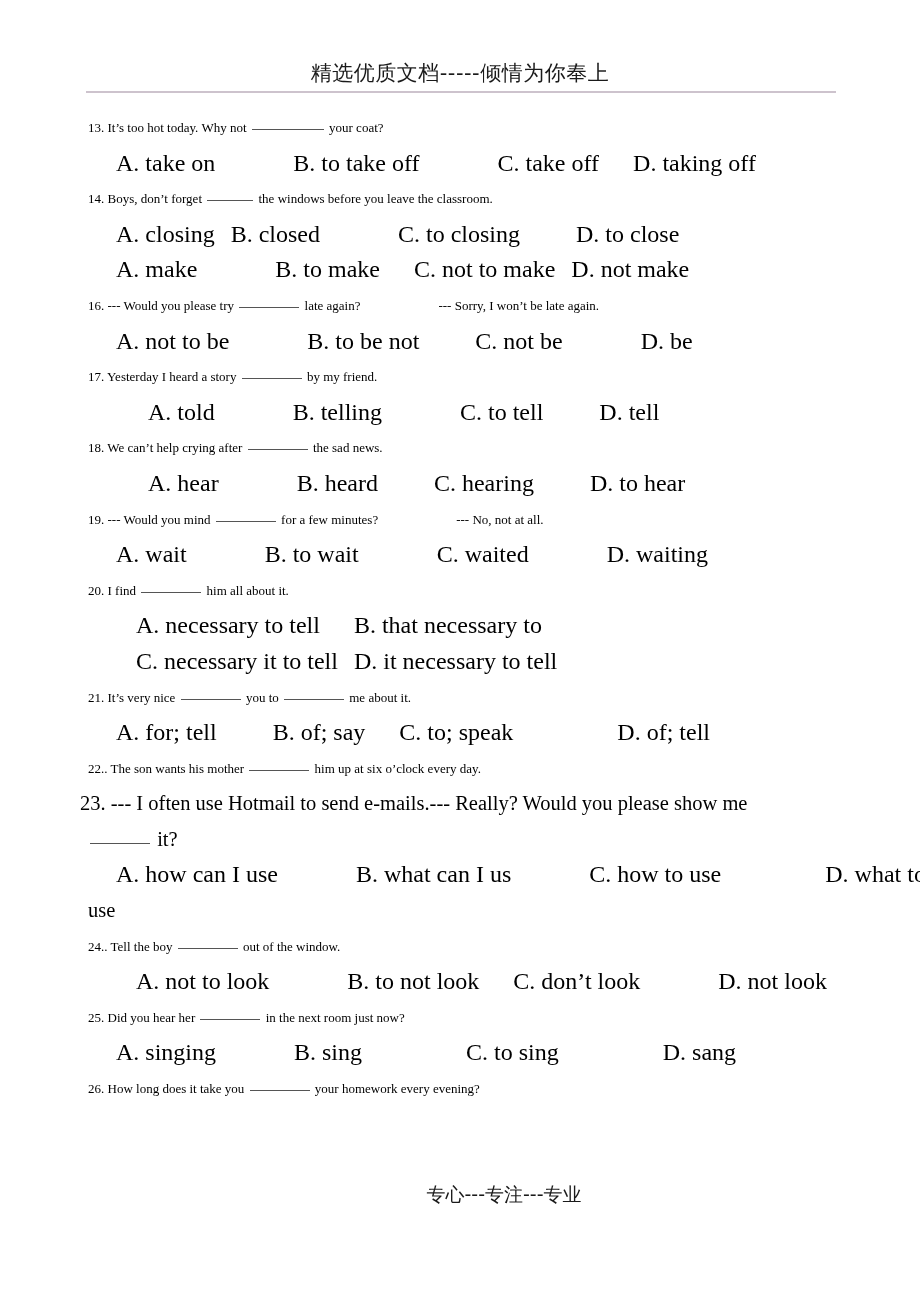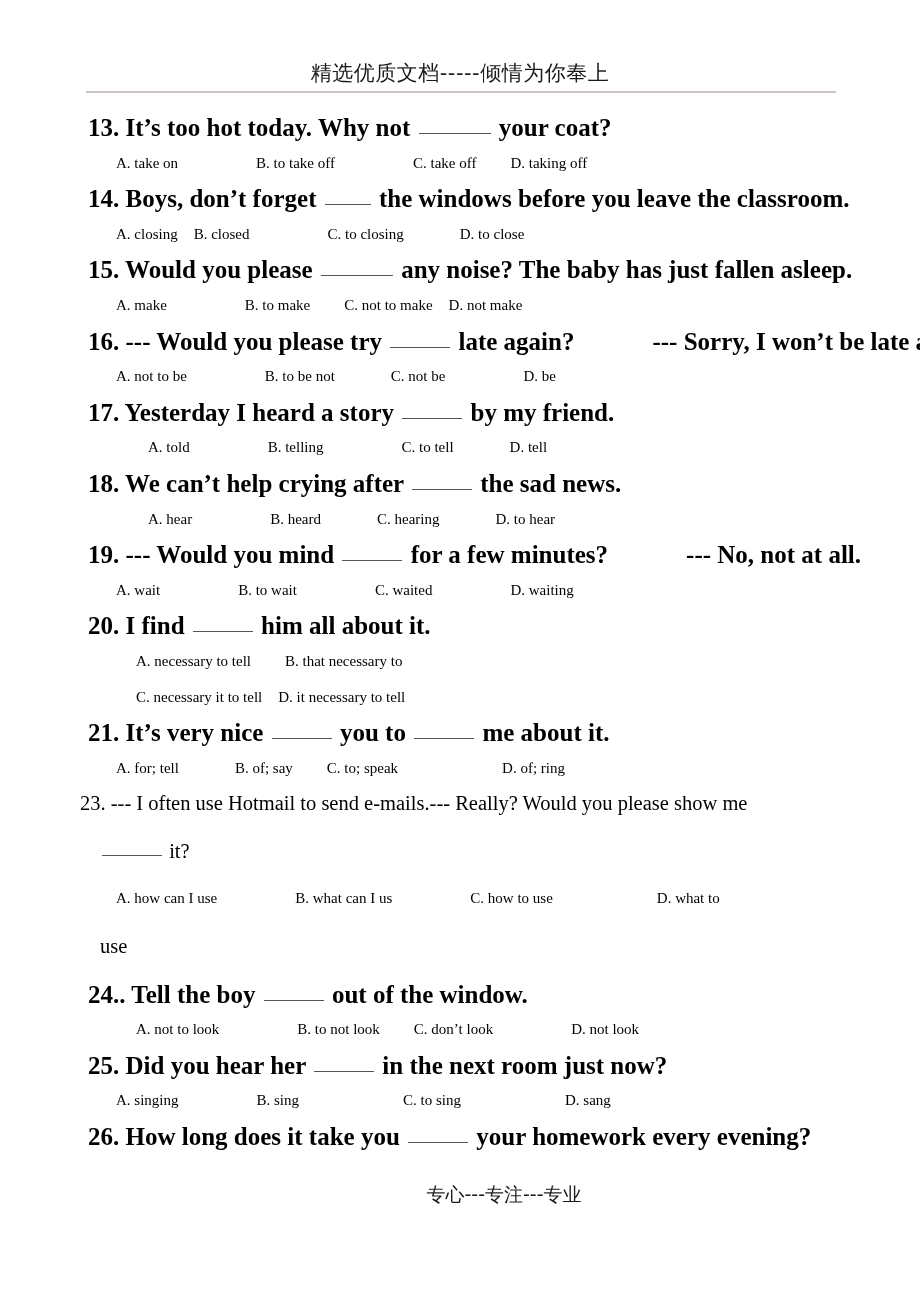--- a/index.html
+++ b/index.html
@@ -49,41 +49,40 @@
   
   .content {
     position: absolute;
     left: 0;
     top: 110px;
     width: 920px;
   }
   .q-line {
     margin: 0;
     padding: 0 0 0 88px;
-    font-size: 25px;
+    font-size: 13px;
     line-height: 35.6px;
     white-space: nowrap;
-    font-weight: bold;
   }
   .opt-line {
     margin: 0;
     padding: 0 4px 0 116px;
-    font-size: 15px;
+    font-size: 24px;
     line-height: 35.6px;
     white-space: nowrap;
   }
   .opt-line.deep {
     padding-left: 136px;
   }
   .opt-line.shallow {
     padding-left: 108px;
     margin-left: 40px;
   }
   .cont-line {
-    margin: 12px;
+    margin: 0;
     padding: 0 0 0 88px;
     font-size: 20.5px;
     line-height: 35.6px;
     white-space: nowrap;
   }
   
   .q-just {
     margin: 0;
     padding: 0 86px 0 80px;
     font-size: 20.5px;
@@ -144,26 +143,20 @@
     <div class="q-line">
       <span>14.</span>
       <span>Boys, don’t forget</span>
       <span class="blank b-s"></span>
       <span>the windows before you leave the classroom.</span>
     </div>
     <div class="opt-line">
       <span>A. closing</span><span class="sp-sm"></span><span>B. closed</span><span class="sp-xl"></span><span>C. to closing</span><span class="sp-lg"></span><span>D. to close</span>
     </div>
 
-    <div class="q-line">
-      <span>15.</span>
-      <span>Would you please</span>
-      <span class="blank b-l"></span>
-      <span>any noise? The baby has just fallen asleep.</span>
-    </div>
     <div class="opt-line">
       <span>A. make</span><span class="sp-xl"></span><span>B. to make</span><span class="sp-md"></span><span>C. not to make</span><span class="sp-sm"></span><span>D. not make</span>
     </div>
 
     <div class="q-line">
       <span>16.</span>
       <span>--- Would you please try</span>
       <span class="blank b-m"></span>
       <span>late again?</span><span class="sp-xl"></span><span>--- Sorry, I won’t be late again.</span>
     </div>
@@ -216,23 +209,29 @@
 
     <div class="q-line">
       <span>21.</span>
       <span>It’s very nice</span>
       <span class="blank b-m"></span>
       <span>you to</span>
       <span class="blank b-m"></span>
       <span>me about it.</span>
     </div>
     <div class="opt-line">
-      <span>A. for; tell</span><span class="sp-lg"></span><span>B. of; say</span><span class="sp-md"></span><span>C. to; speak</span><span class="sp-xxl"></span><span>D. of; ring</span>
-    </div>
-
+      <span>A. for; tell</span><span class="sp-lg"></span><span>B. of; say</span><span class="sp-md"></span><span>C. to; speak</span><span class="sp-xxl"></span><span>D. of; tell</span>
+    </div>
+
+    <div class="q-line">
+      <span>22..</span>
+      <span>The son wants his mother</span>
+      <span class="blank b-m"></span>
+      <span>him up at six o’clock every day.</span>
+    </div>
 
     <div class="q-just">
       <span>23.</span>
       <span>--- I often use Hotmail to send e-mails.--- Really? Would you please show me</span>
     </div>
     <div class="cont-line">
       <span class="blank b-m"></span>
       <span>it?</span>
     </div>
     <div class="opt-line">

